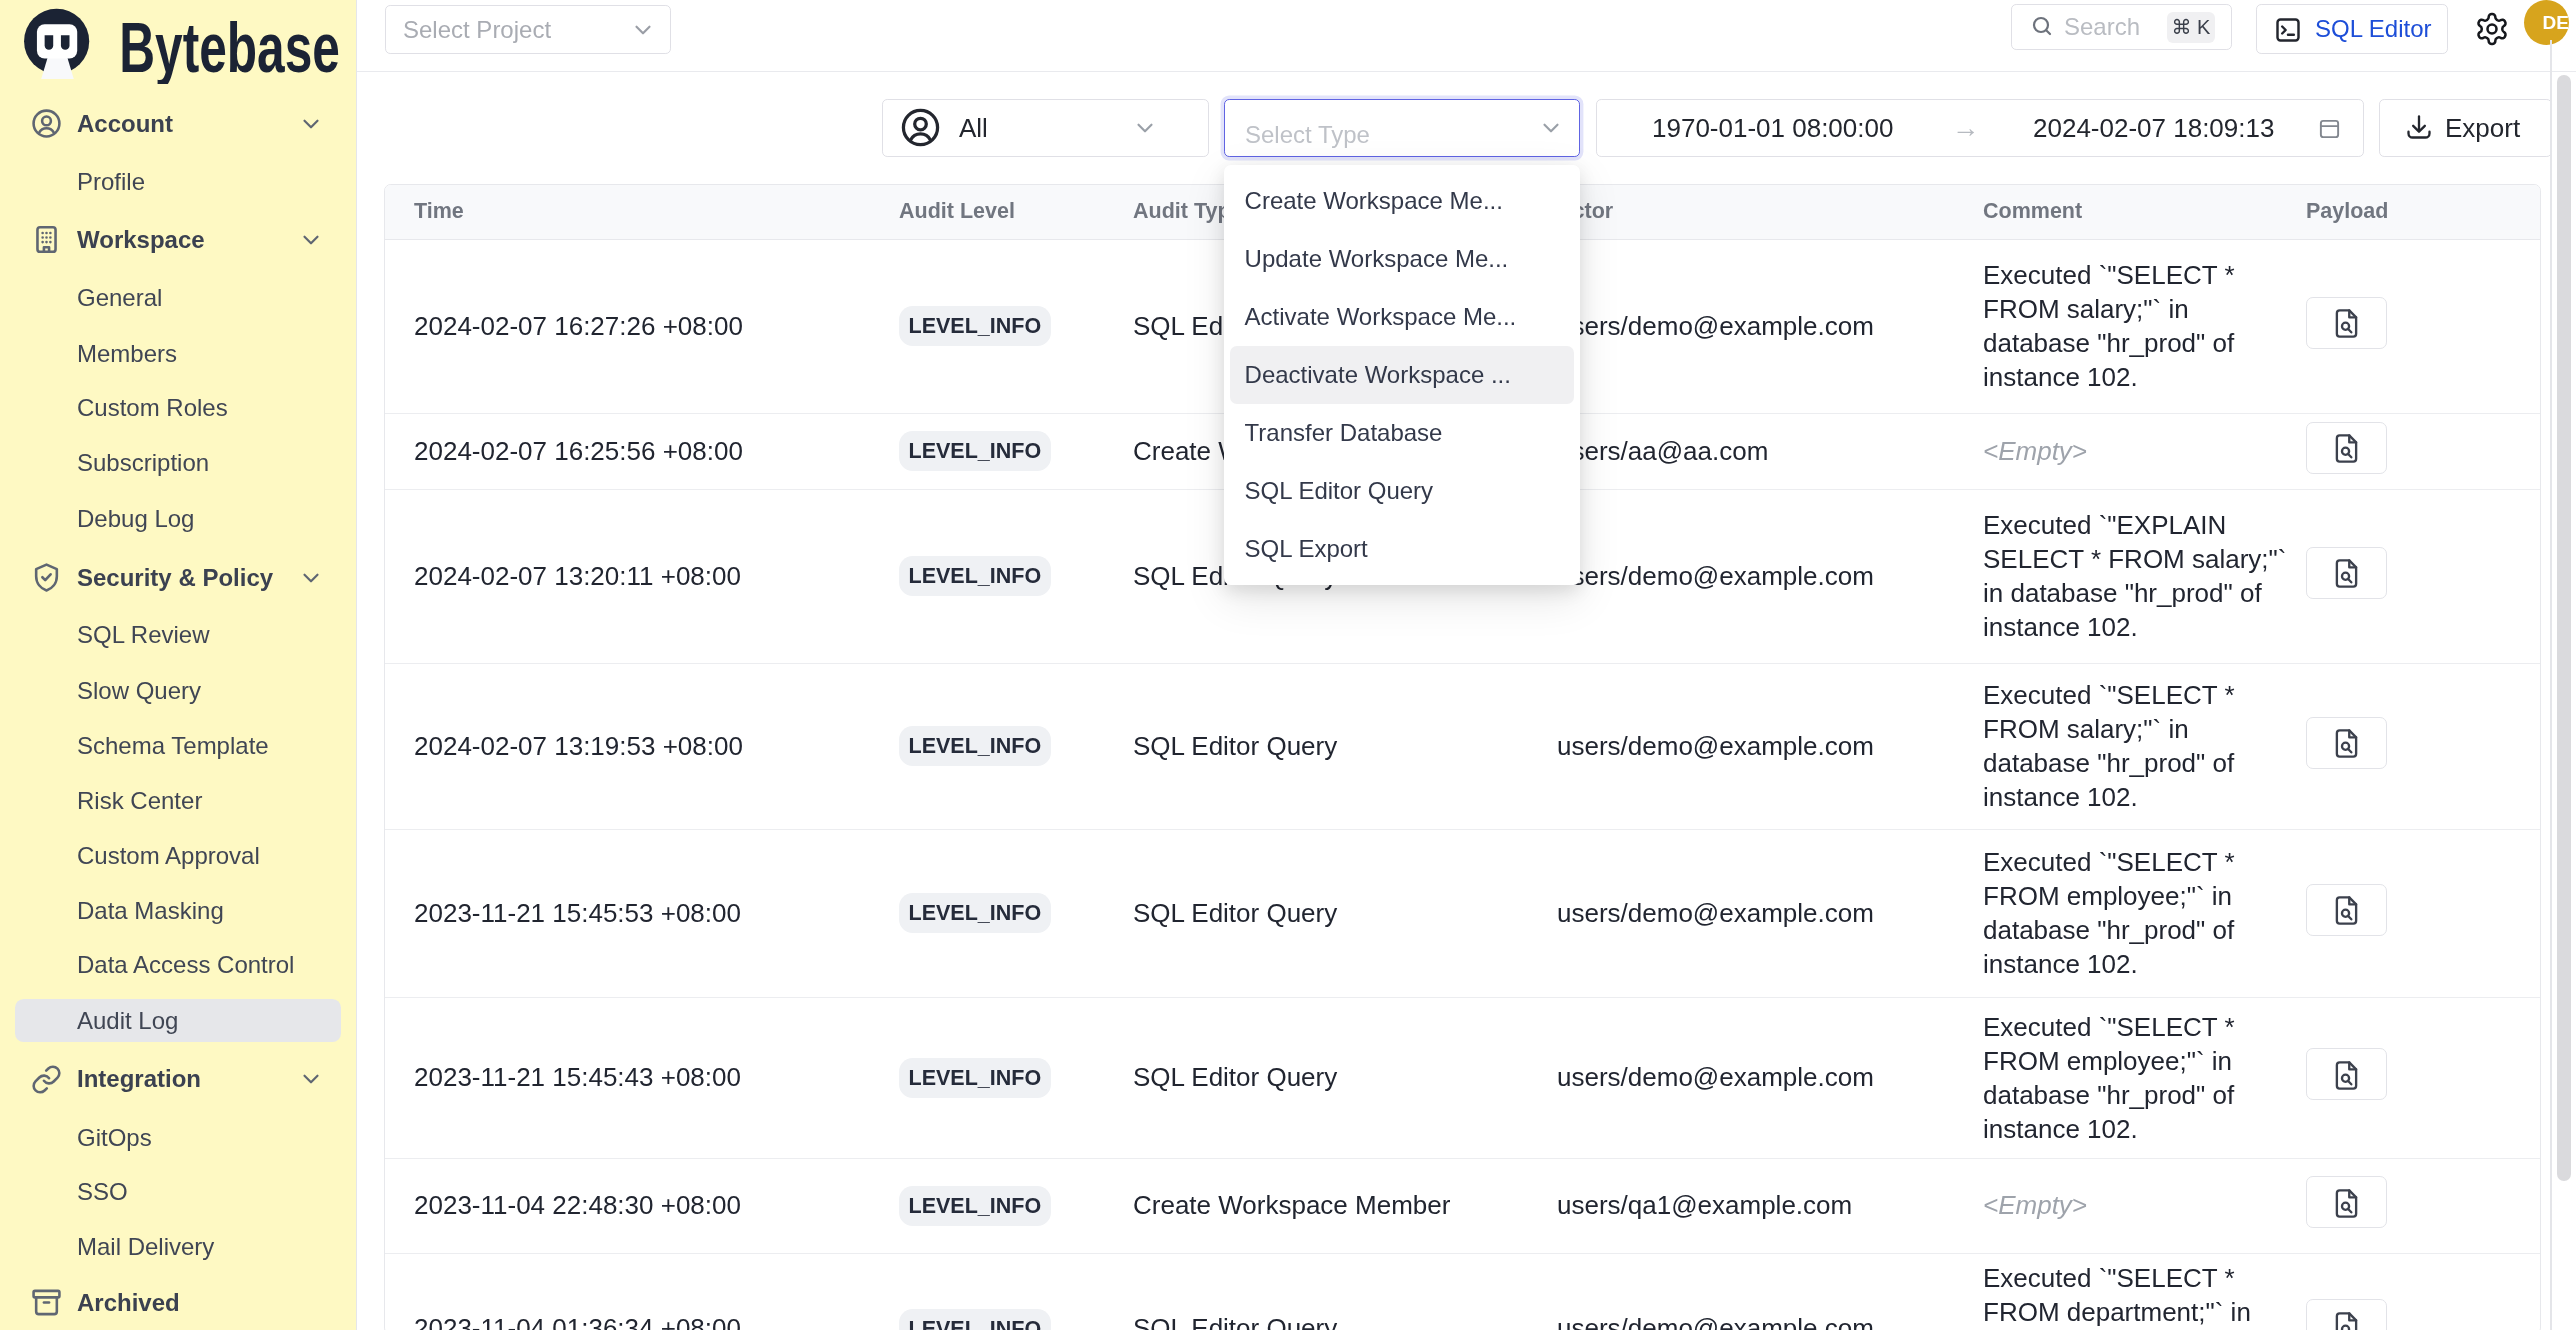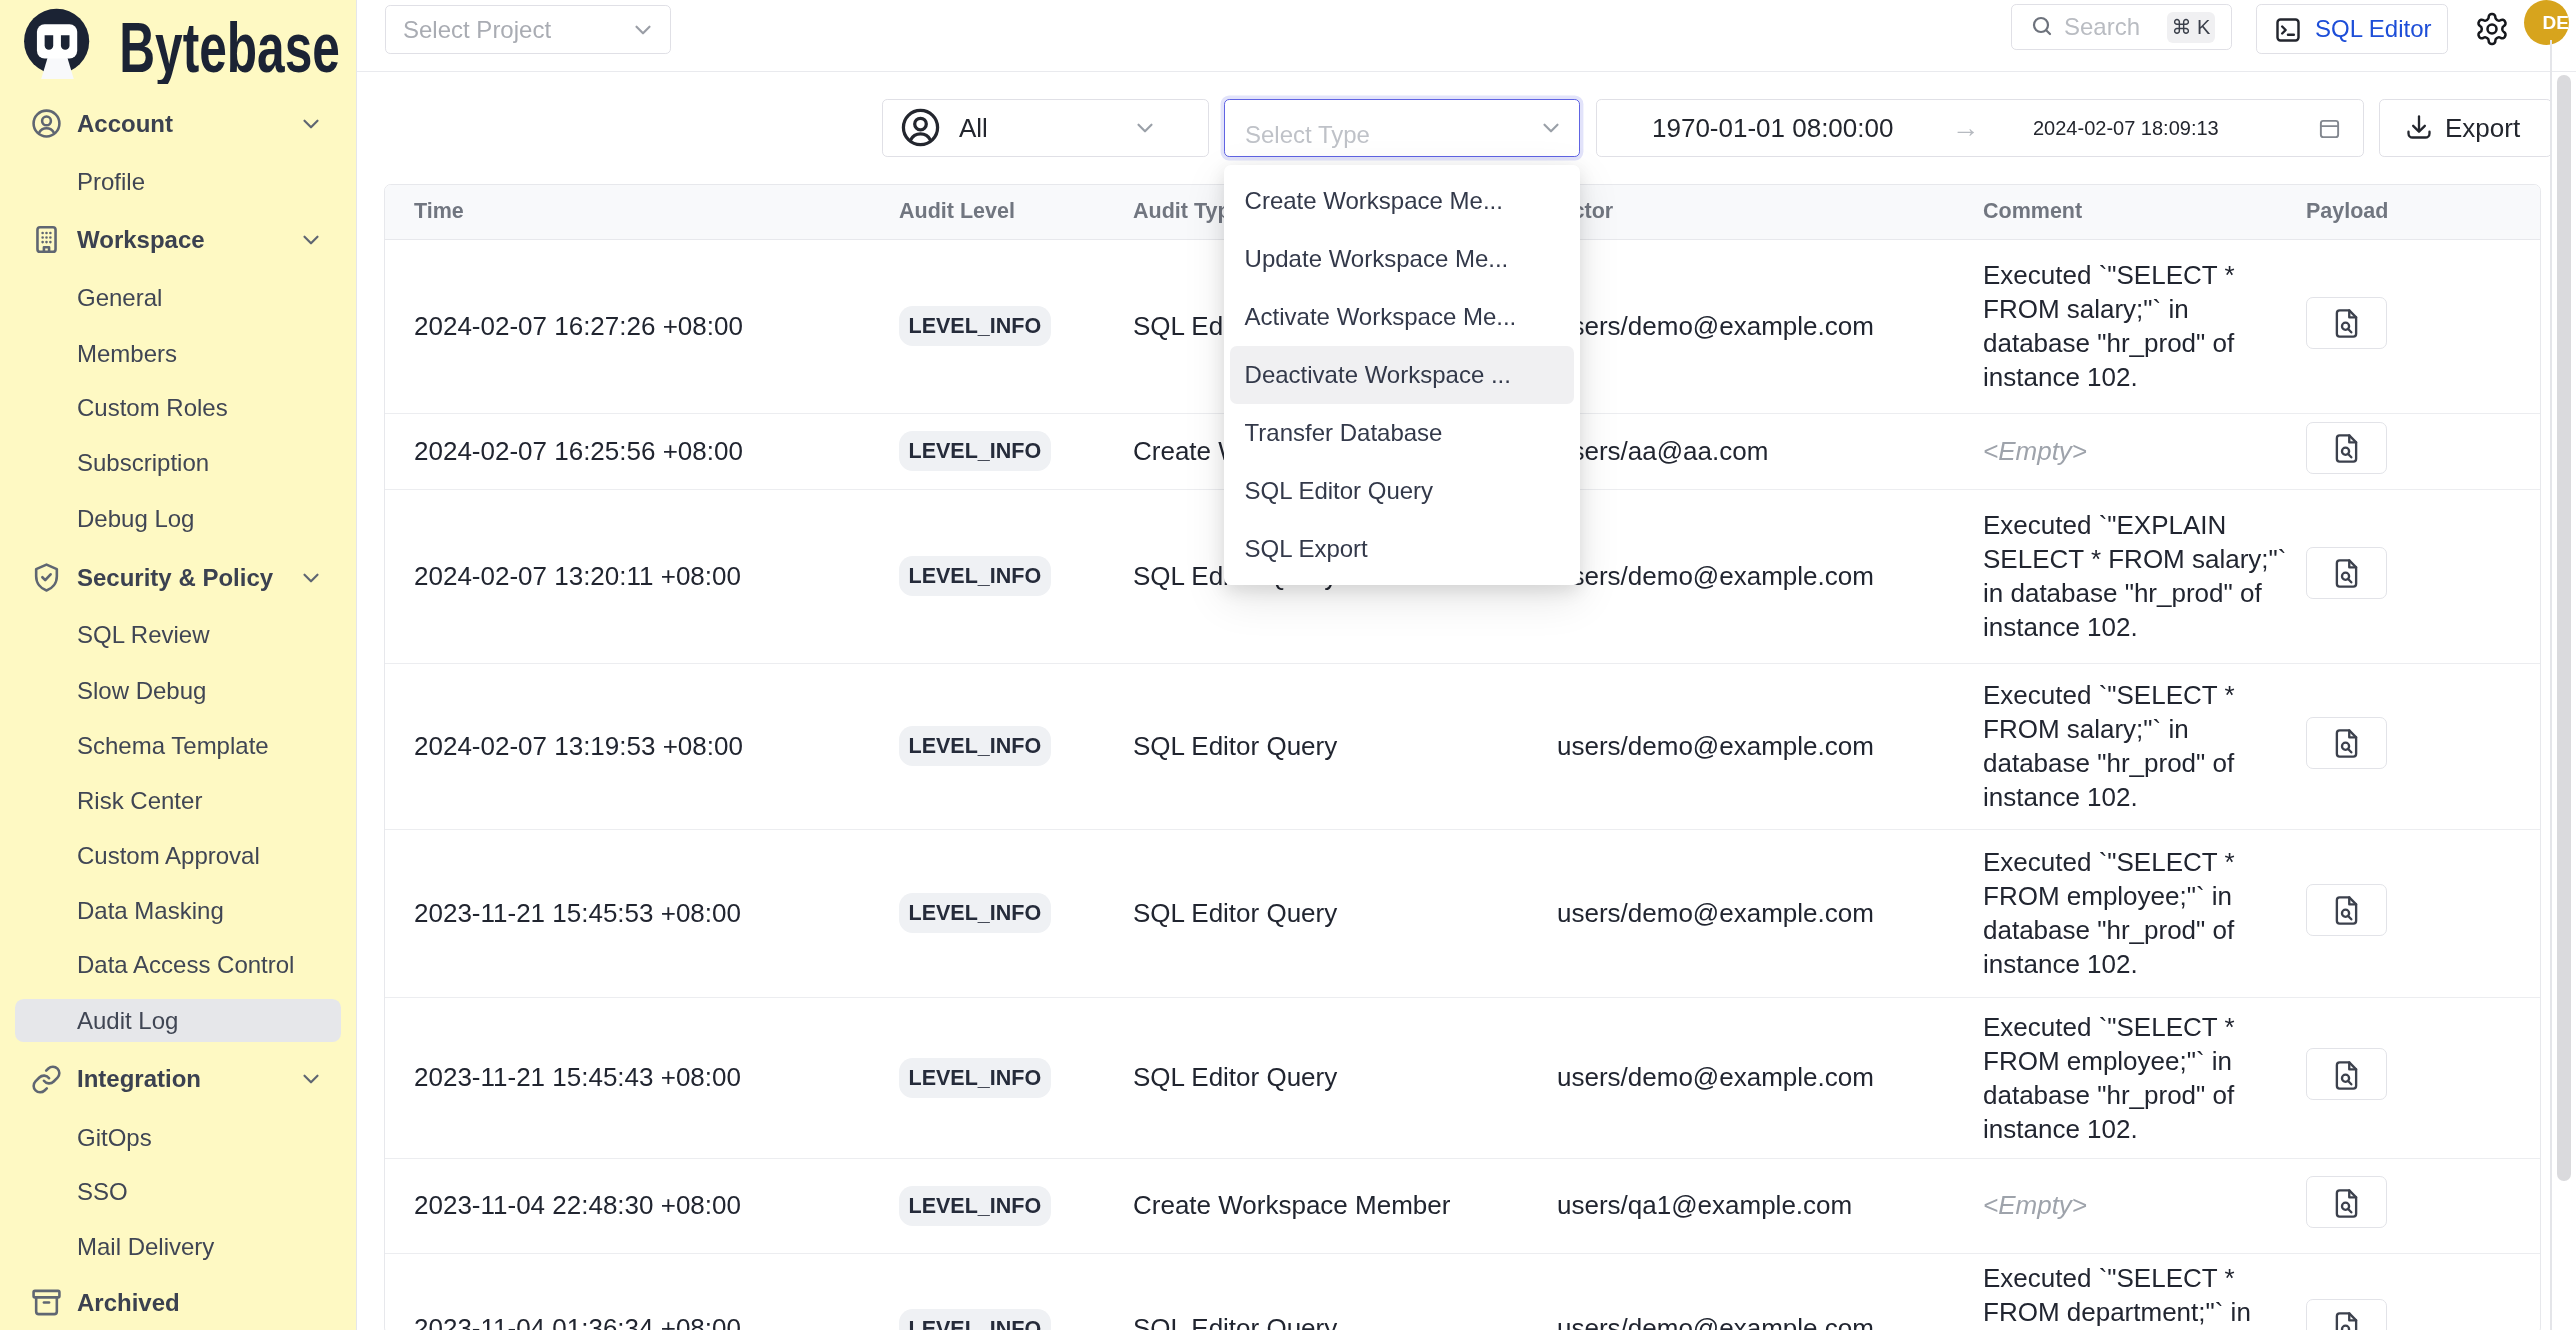--- a/index.html
+++ b/index.html
@@ -99,21 +99,21 @@
   <svg class="sicon ic" style="top:562px;" viewBox="0 0 24 24">
       <path d="M12 2 L20 5.5 V11 c0 5.5-3.5 9.5-8 11 c-4.5-1.5-8-5.5-8-11 V5.5 Z"></path>
       <path d="m8.8 11.8 2.2 2.2 4.2-4.5"></path>
     </svg>
   <div class="si sg" style="top:564px;">Security &amp; Policy</div>
   <svg class="schev ic" style="top:565px;" viewBox="0 0 24 24">
       <path d="m6 9 6 6 6-6"></path>
     </svg>
 
   <div class="si" style="top:621px;">SQL Review</div>
-  <div class="si" style="top:677px;">Slow Debug</div>
+  <div class="si" style="top:677px;">Slow Query</div>
   <div class="si" style="top:732px;">Schema Template</div>
   <div class="si" style="top:787px;">Risk Center</div>
   <div class="si" style="top:842px;">Custom Approval</div>
   <div class="si" style="top:897px;">Data Masking</div>
   <div class="si" style="top:951px;">Data Access Control</div>
   <div class="si" style="top:1007px;">Audit Log</div>
 
   <svg class="sicon ic" style="top:1064px;" viewBox="0 0 24 24">
       <path d="M10 13a5 5 0 0 0 7.54.54l3-3a5 5 0 0 0-7.07-7.07l-1.72 1.71"></path>
       <path d="M14 11a5 5 0 0 0-7.54-.54l-3 3a5 5 0 0 0 7.07 7.07l1.71-1.71"></path>
@@ -178,21 +178,21 @@
 
 <div class="ctl" style="left:1224px; top:99px; width:356px; height:58px; border-color:#6064e3; box-shadow:0 0 0 3.4px rgba(96,100,227,0.18);"></div>
 <div class="abs" style="left:1245px; top:99px; height:58px; line-height:58px; font-size:24px; color:#bfc2c8;margin-top:7px;">Select Type</div>
 <svg class="abs ic" style="left:1538px; top:115px; stroke:#9aa0a8;" width="26" height="26" viewBox="0 0 24 24">
     <path d="m6 9 6 6 6-6"></path>
   </svg>
 
 <div class="ctl" style="left:1596px; top:99px; width:768px; height:58px;"></div>
 <div class="abs" style="left:1652px; top:99px; height:58px; line-height:58px; font-size:26px; color:#23262e;">1970-01-01 08:00:00</div>
 <div class="abs" style="left:1952px; top:99px; height:58px; line-height:57px; font-size:27.5px; color:#b6bac0;">→</div>
-<div class="abs" style="left:2033px; top:99px; height:58px; line-height:58px; font-size:20px; color:#23262e;">2024-02-07 18:09:13</div>
+<div class="abs" style="left:2033px; top:99px; height:58px; line-height:58px; font-size:26px; color:#23262e;">2024-02-07 18:09:13</div>
 <svg class="abs ic" style="left:2318px; top:117px; stroke:#82878f; stroke-width:2;" width="23" height="23" viewBox="0 0 24 24">
     <rect x="3" y="4" width="18" height="17" rx="2.5"></rect>
     <path d="M3 9.5h18"></path>
   </svg>
 
 <div class="ctl" style="left:2379px; top:99px; width:173px; height:58px;"></div>
 <svg class="abs ic" style="left:2405px; top:113px; stroke:#23262e; stroke-width:2;" width="28" height="28" viewBox="0 0 24 24">
     <path d="M12 3v12"></path>
     <path d="m7 11 5 5 5-5"></path>
     <path d="M3 16v1.5A3.5 3.5 0 0 0 6.5 21h11a3.5 3.5 0 0 0 3.5-3.5V16"></path>

